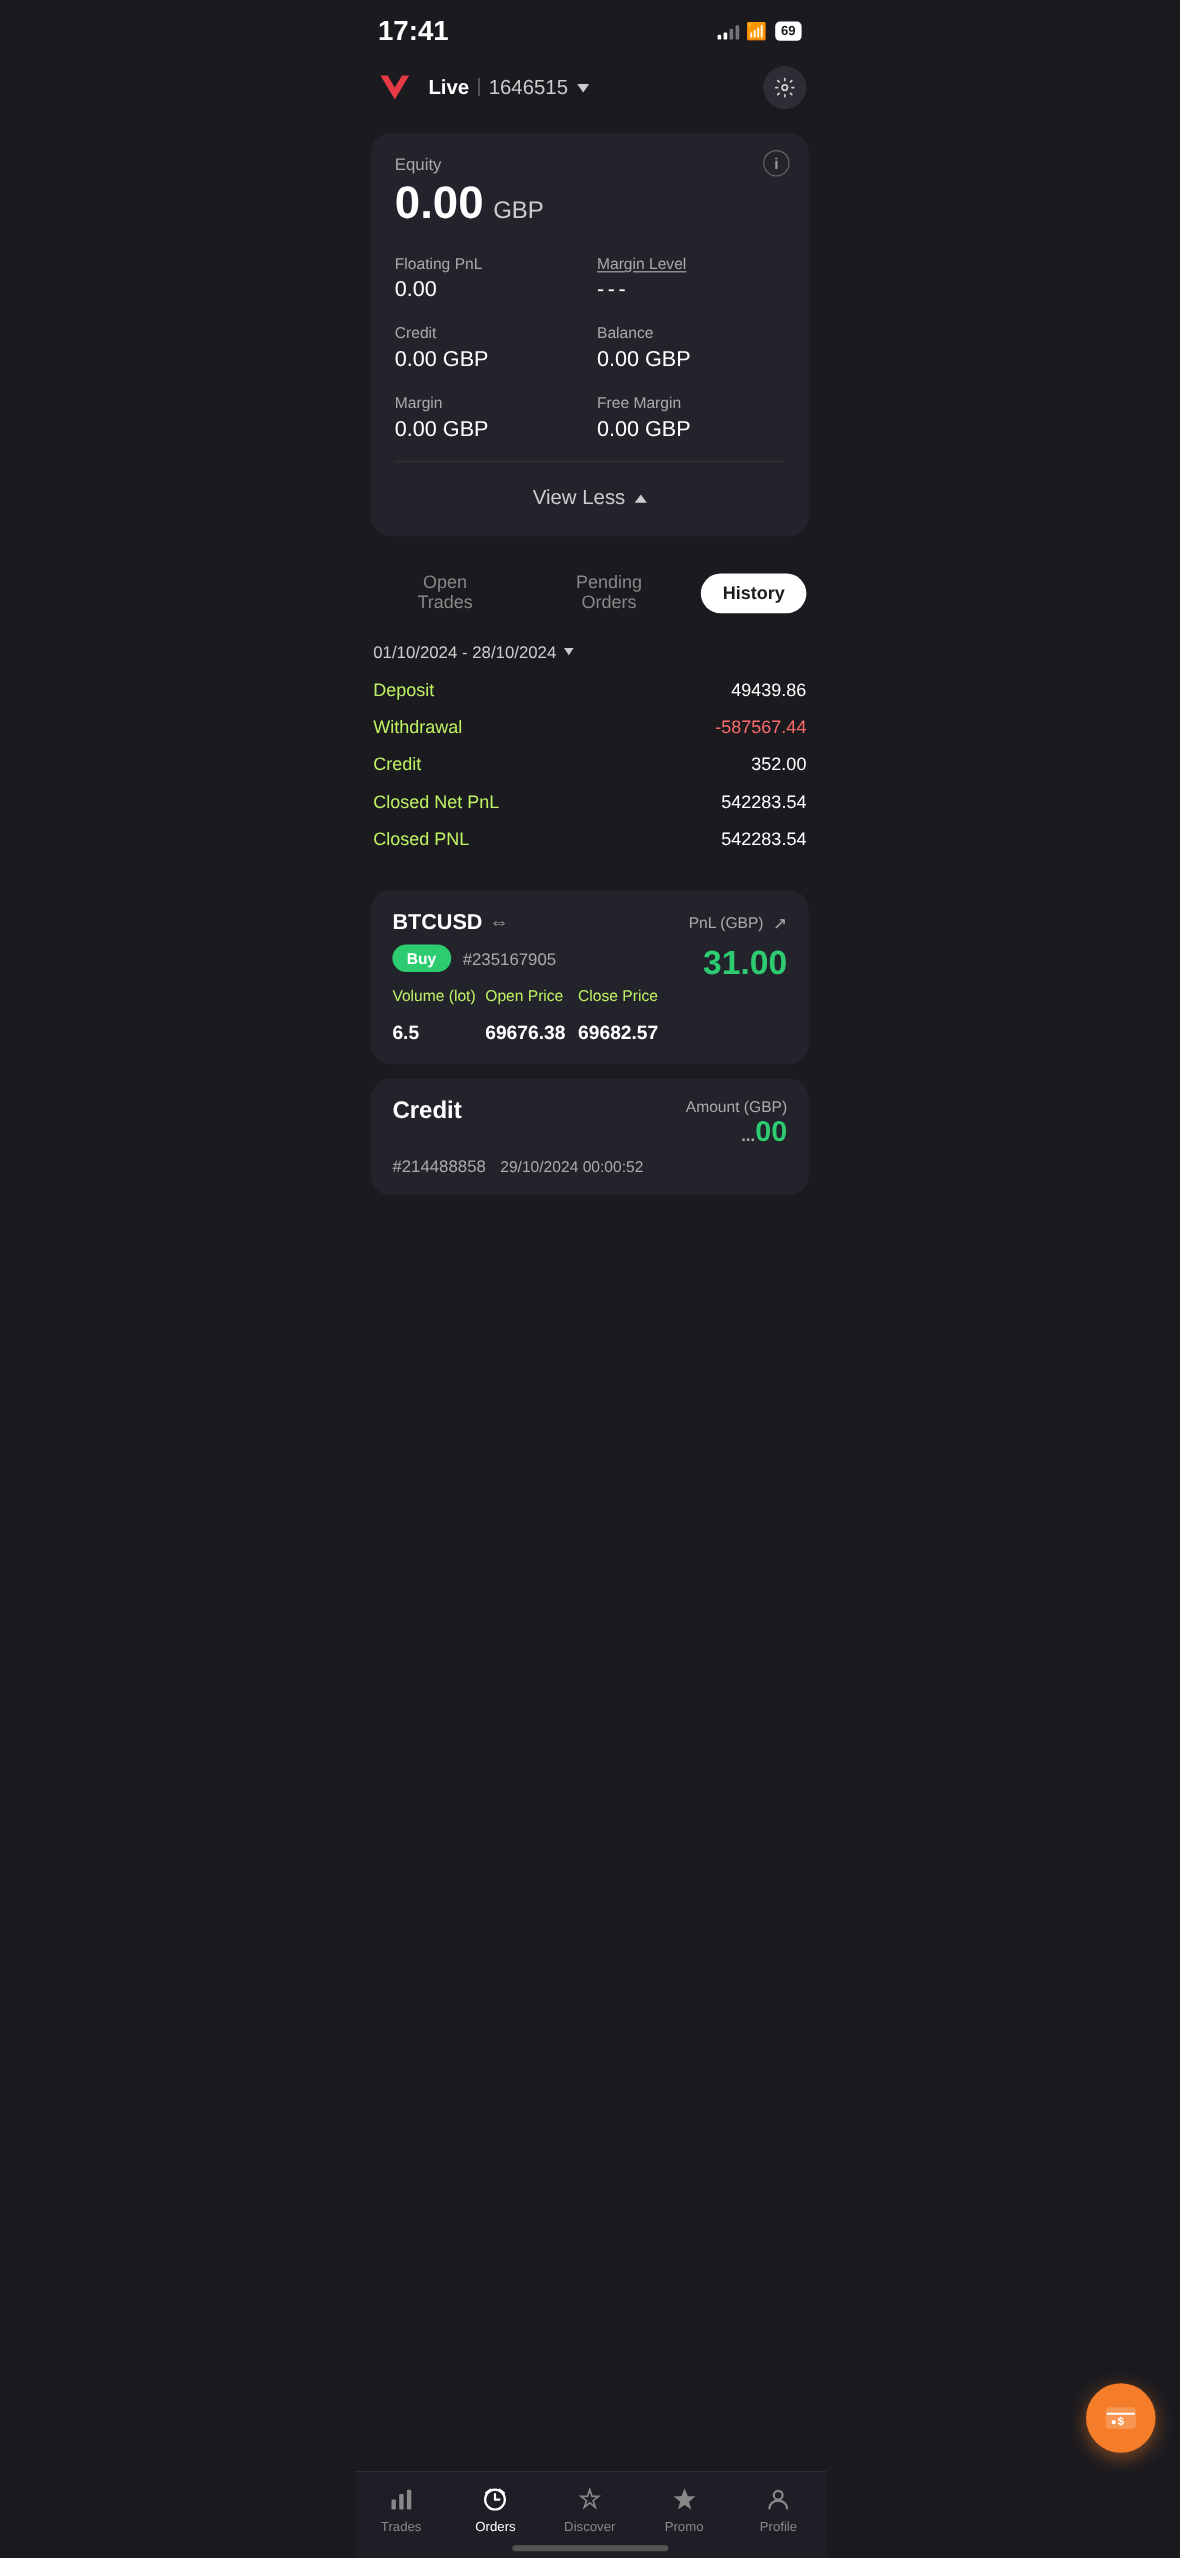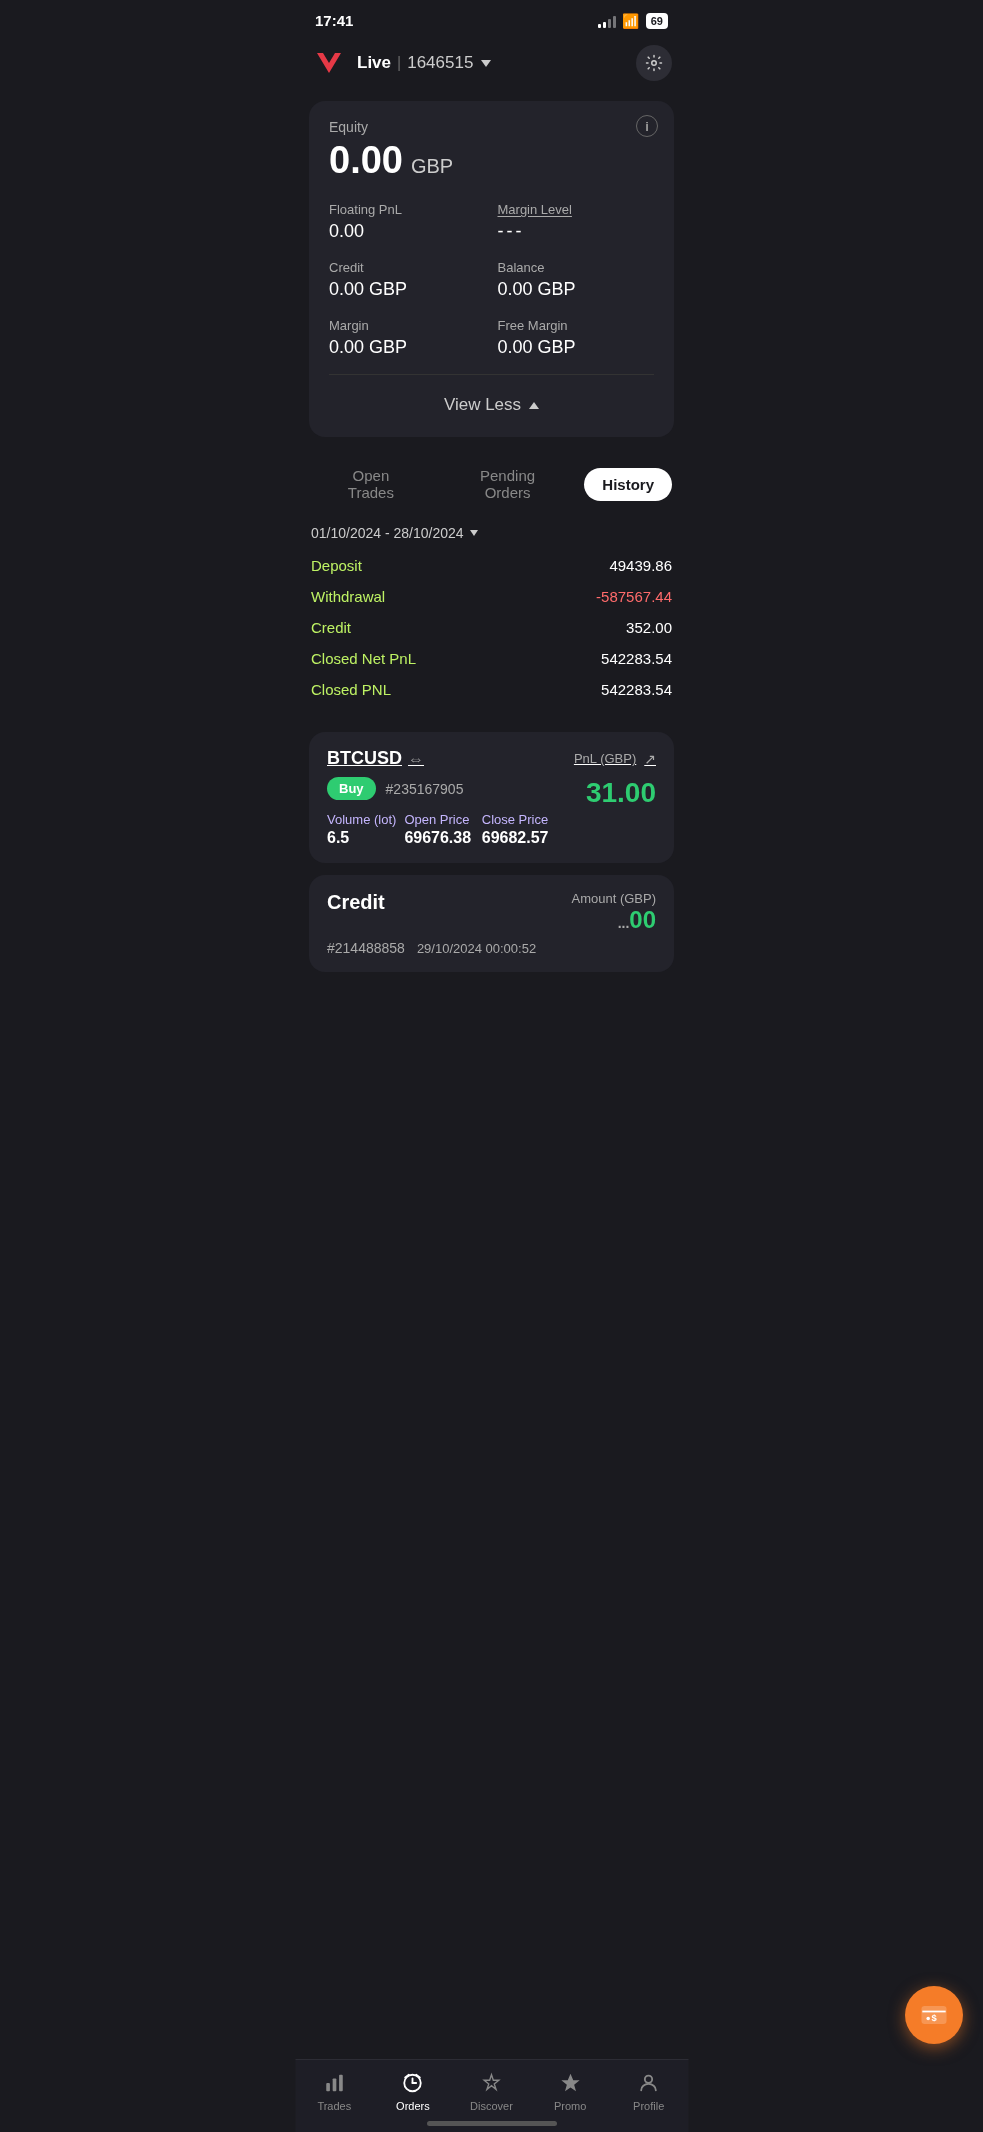--- a/index.html
+++ b/index.html
@@ -17,21 +17,21 @@
 
     
     .status-bar {
       display: flex;
       justify-content: space-between;
       align-items: center;
       padding: 12px 20px 8px;
       background: #1a1a1f;
     }
     .status-time {
-      font-size: 15px;
+      font-size: 23px;
       font-weight: 700;
       color: #fff;
     }
     .status-icons {
       display: flex;
       align-items: center;
       gap: 6px;
     }
     .signal-bars {
       display: flex;
@@ -274,21 +274,20 @@
       margin: 14px 14px 0;
       background: #23232b;
       border-radius: 16px;
       padding: 16px 18px;
     }
     .trade-card-header {
       display: flex;
       justify-content: space-between;
       align-items: center;
       margin-bottom: 8px;
-      text-decoration: underline;
     }
     .trade-symbol {
       display: flex;
       align-items: center;
       gap: 6px;
     }
     .trade-symbol-name {
       font-size: 18px;
       font-weight: 700;
       color: #fff;
@@ -335,22 +334,22 @@
       text-align: right;
     }
     .trade-stats {
       display: grid;
       grid-template-columns: 1fr 1fr 1fr;
       gap: 8px;
       margin-top: 4px;
     }
     .trade-stat-label {
       font-size: 13px;
-      color: #c4b5fd;
-      margin-bottom: 2px;
+      color: #bef264;
+      margin-bottom: 16px;
     }
     .trade-stat-value {
       font-size: 16px;
       font-weight: 600;
       color: #fff;
     }
 
     
     .credit-card {
       margin: 12px 14px 0;

